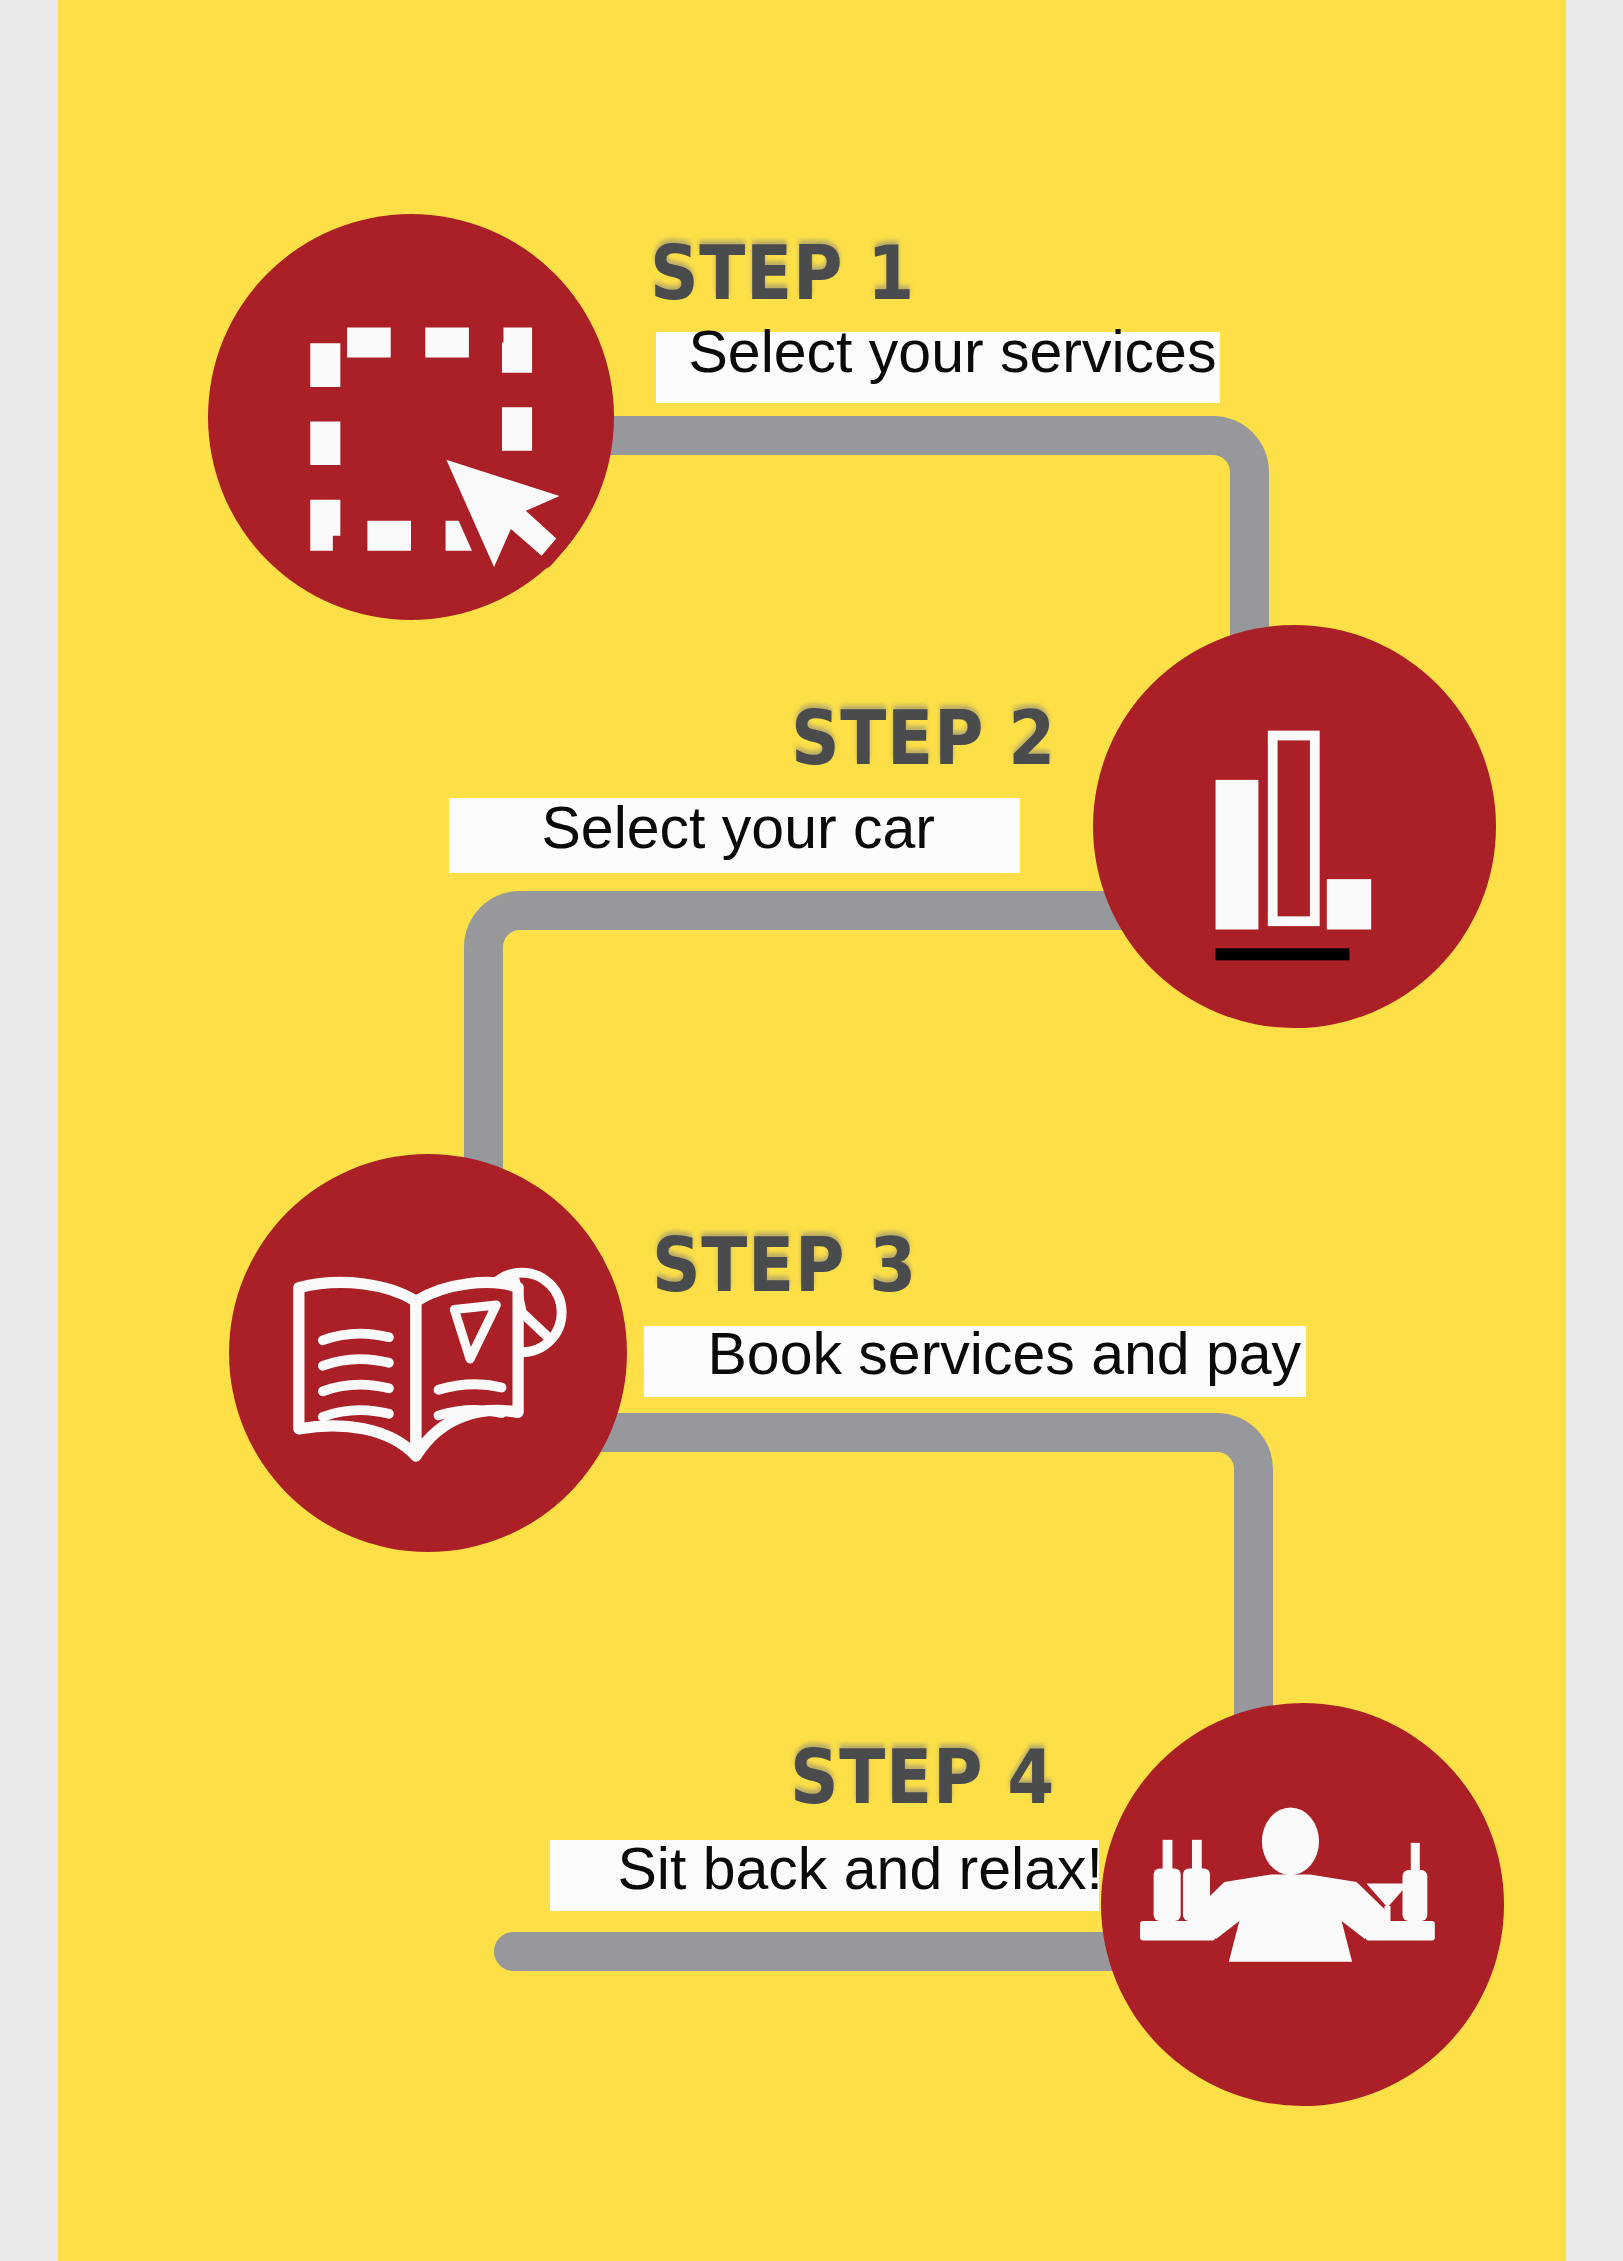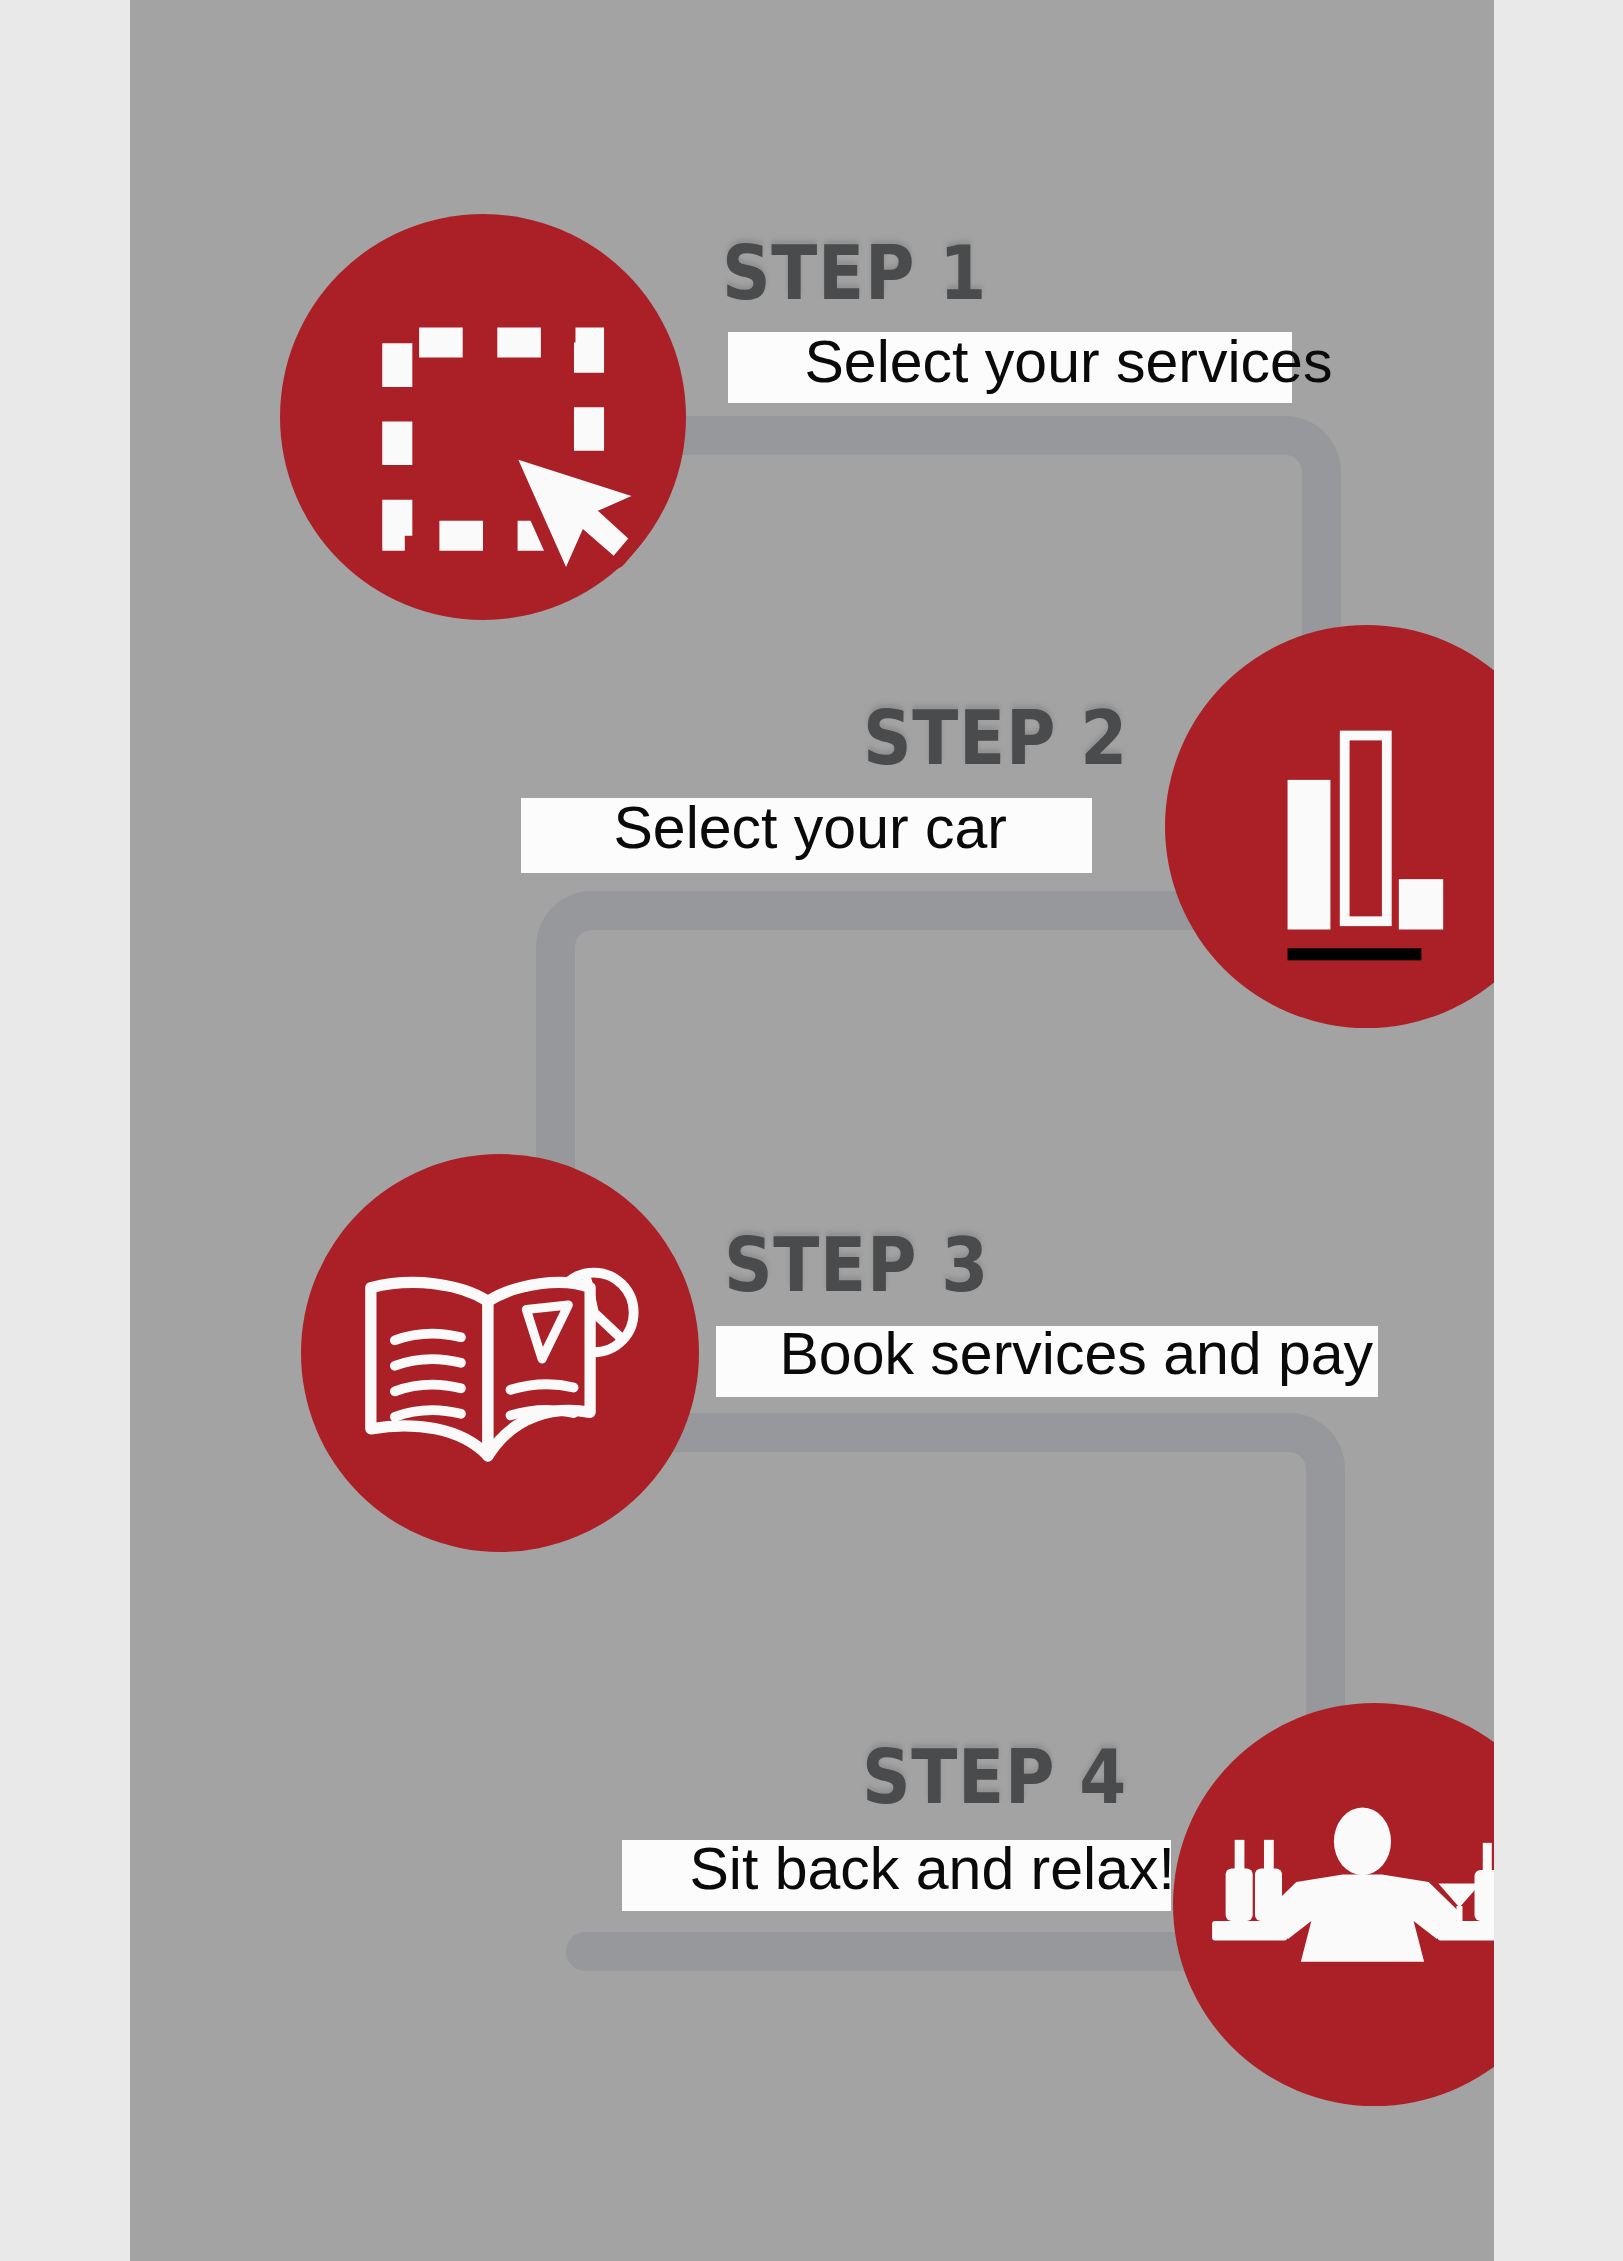--- a/index.html
+++ b/index.html
@@ -1,19 +1,19 @@
 <!DOCTYPE html>
 <html style="font-size:12px"><head>
 <meta charset="utf-8">
 <style>
   html,body{margin:0;padding:0;}
   body{background:#e9e9ea;font-family:"Liberation Sans", sans-serif;}
   .canvas{
-    position:relative;width:1364px;height:2261px;margin:0 auto;
-    background:#a3a3a3;overflow:hidden;
+    position:relative;width:1508px;height:2261px;margin:0 auto;
+    background:#fde047;overflow:hidden;
   }
   
   .text-patch{position:absolute;background:#fcfcfd;z-index:0;}
 
   
   .conn{position:absolute;box-sizing:border-box;z-index:1;}
   .conn-1{left:353px;top:416px;width:858px;height:261px;
     border-top:39px solid #97989b;border-right:39px solid #97989b;
     border-top-right-radius:56px;}
   .conn-2{left:406px;top:891px;width:831px;height:319px;
@@ -41,21 +41,21 @@
     transform:scaleX(0.9);transform-origin:left top;
     text-shadow:0 -3.8px 4.5px rgba(130,130,130,0.55);
     letter-spacing:0.8px;
   }
   .step-sub{
     position:absolute;z-index:3;color:#0a0a0a;
     font-family:"Liberation Sans", sans-serif;
     font-size:59px;line-height:1.1;white-space:nowrap;
   }
   .title-1{left:592px;top:236px;}
-  .sub-1{left:631px;top:330px;margin-left:44px;}
+  .sub-1{left:631px;top:320px;}
   .title-2{left:733px;top:701px;}
   .sub-2{left:484px;top:796px;}
   .title-3{left:594px;top:1228px;}
   .sub-3{left:650px;top:1322px;}
   .title-4{left:732px;top:1740px;}
   .sub-4{left:512px;top:1837px;margin-left:48px;}
   .patch-1{left:598px;top:332px;width:564px;height:71px;}
   .patch-2{left:391px;top:798px;width:571px;height:75px;}
   .patch-3{left:586px;top:1326px;width:662px;height:71px;}
   .patch-4{left:492px;top:1840px;width:549px;height:71px;}

